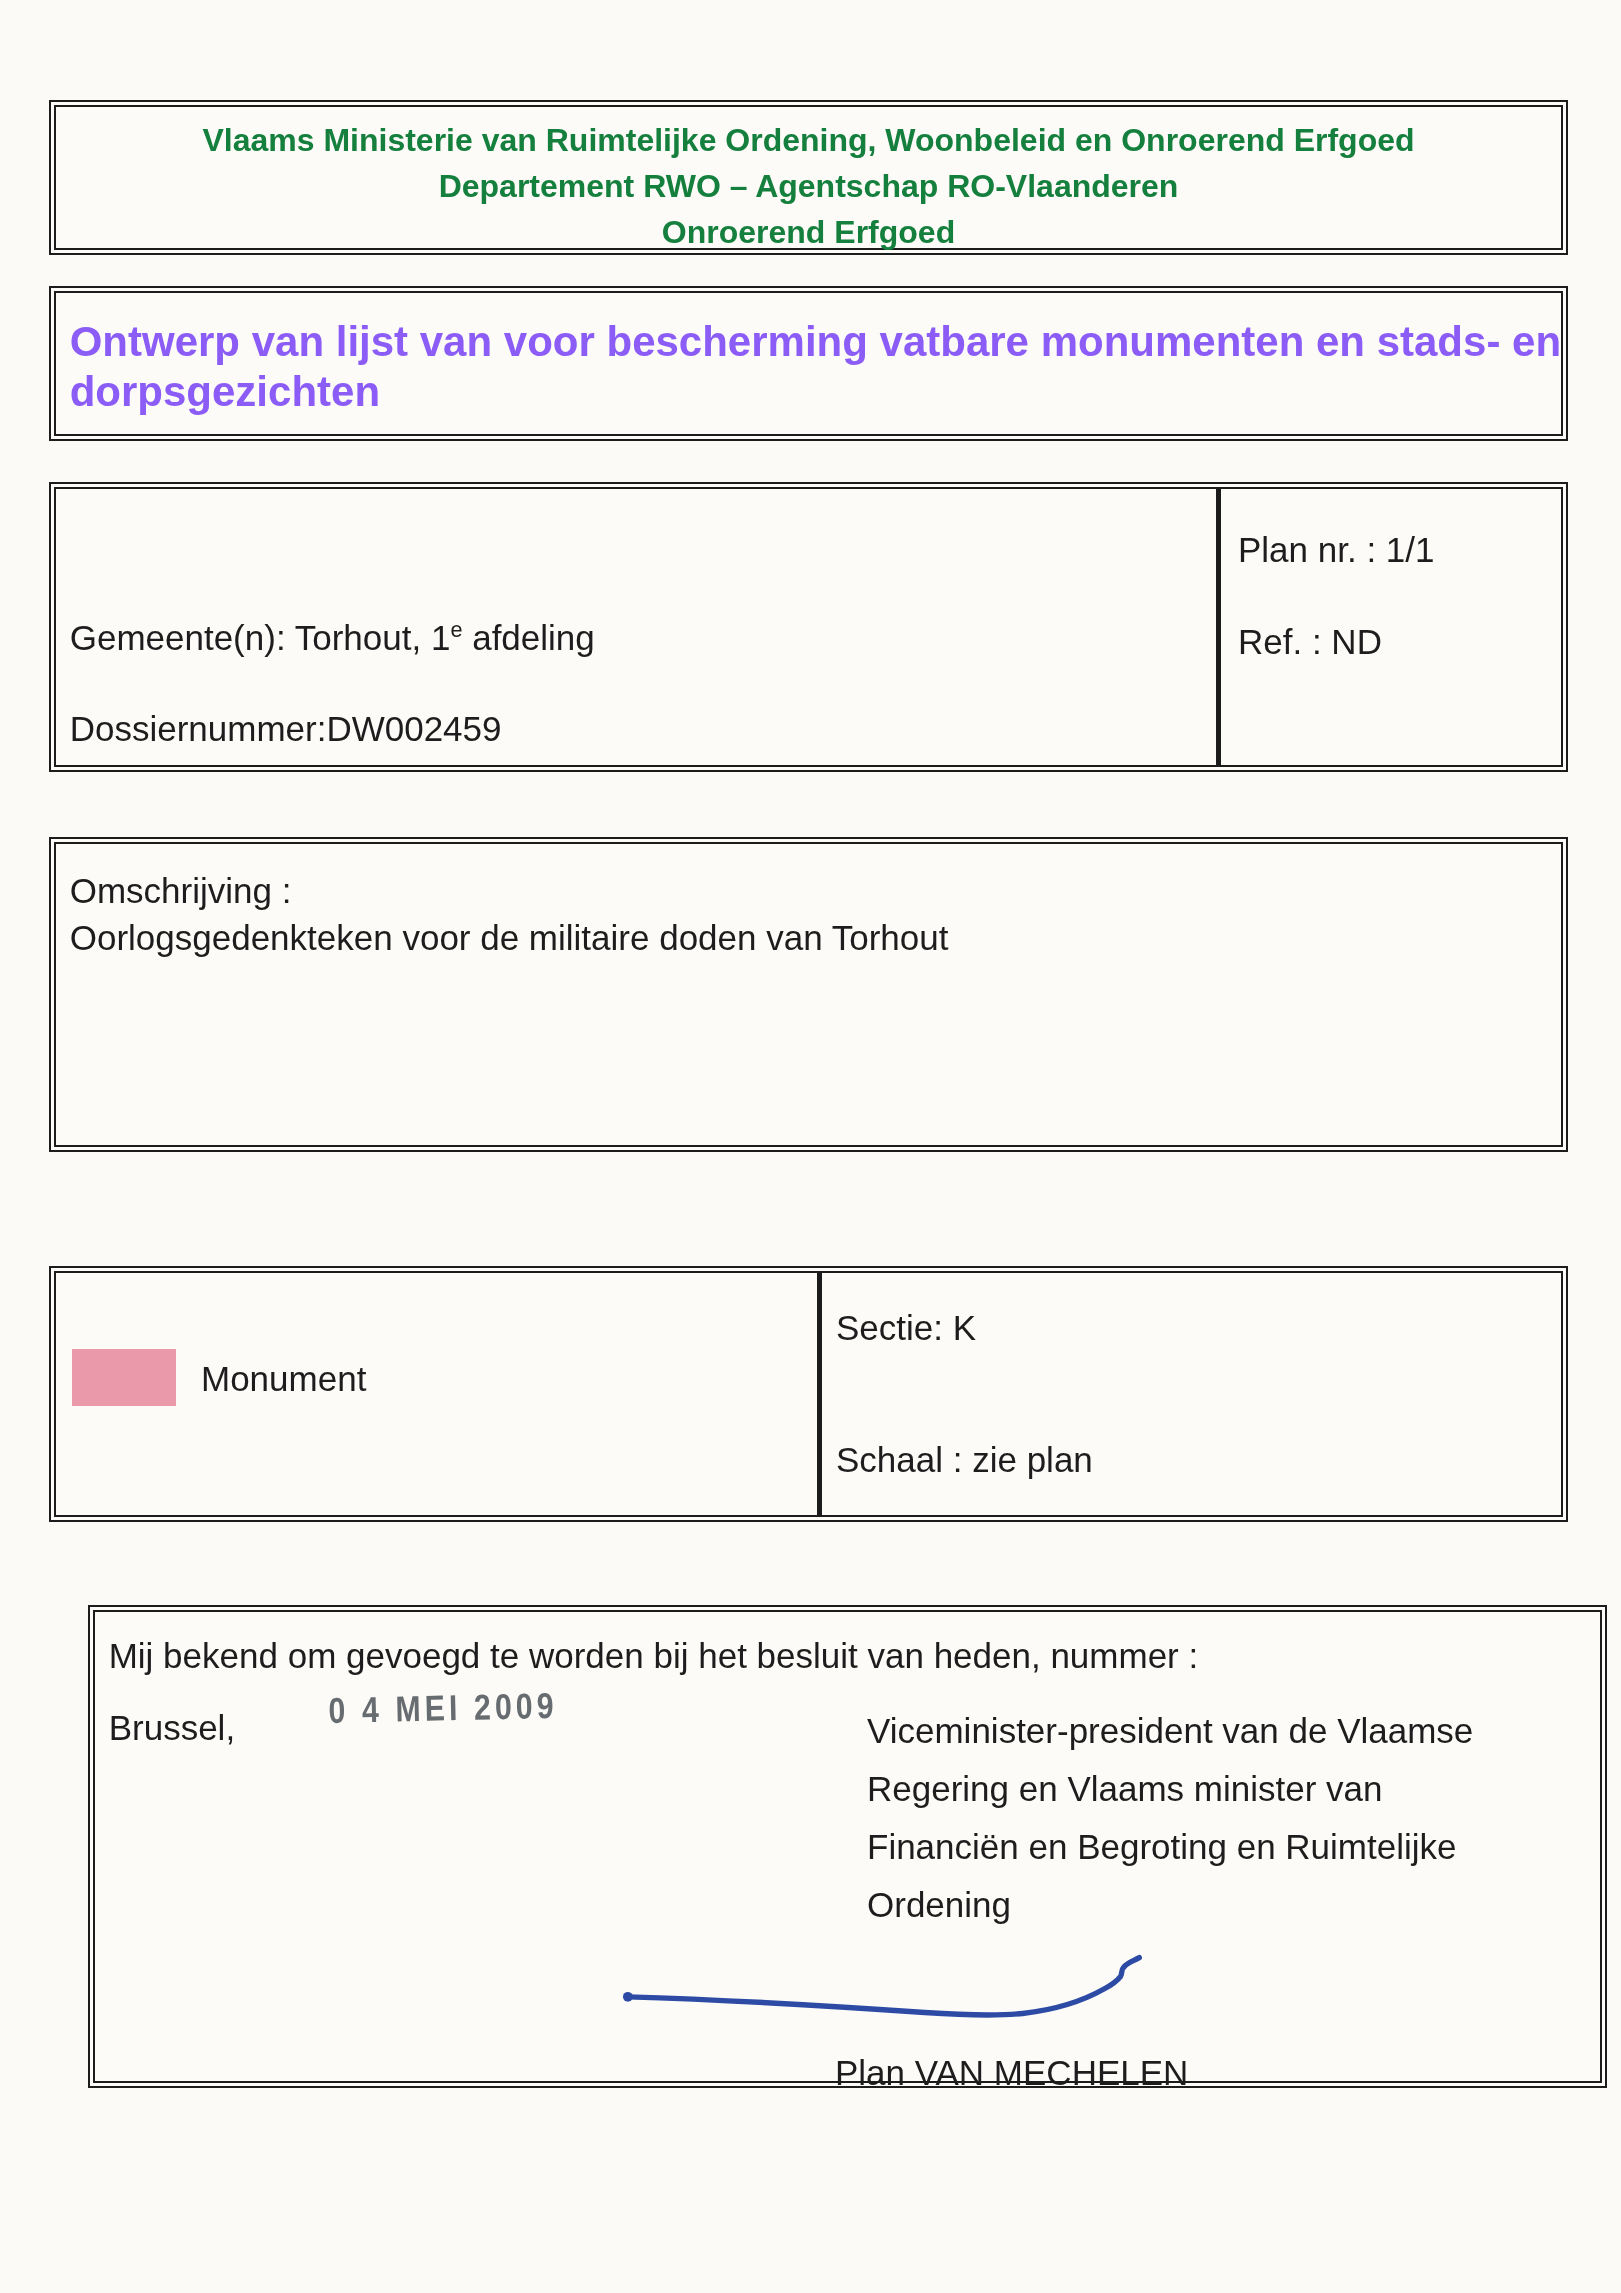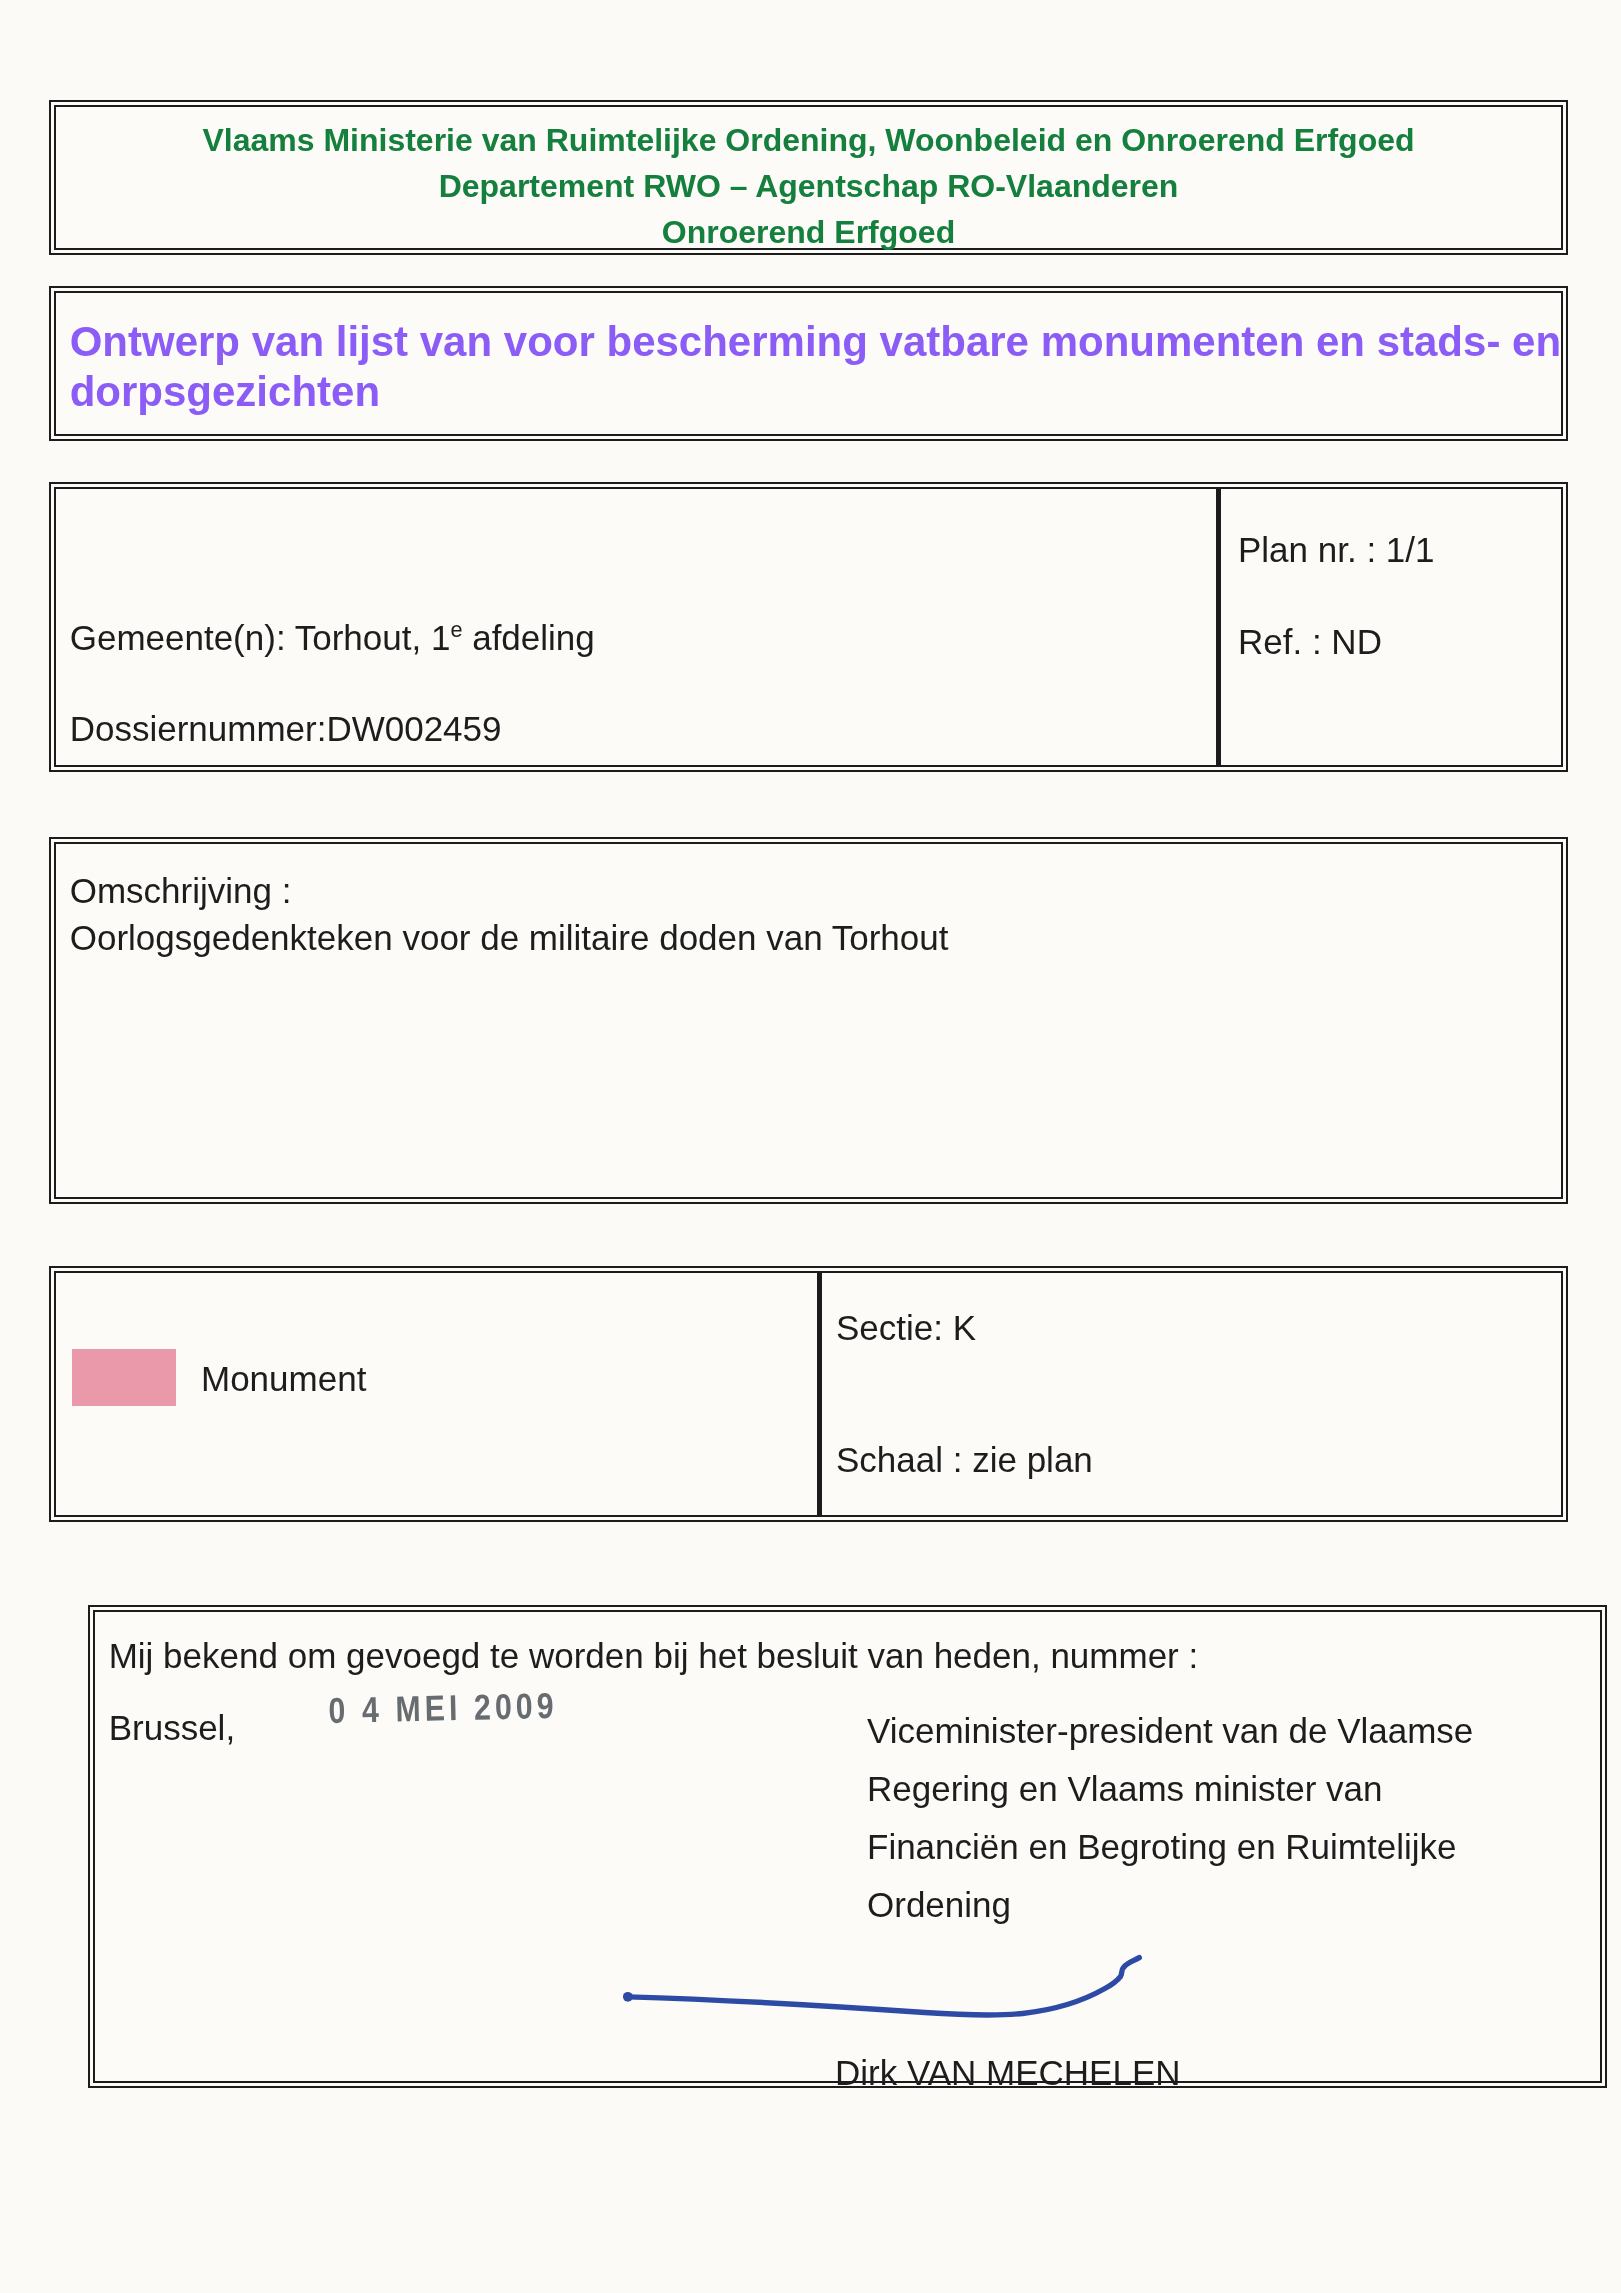--- a/index.html
+++ b/index.html
@@ -53,21 +53,21 @@
   #info-box{top:482px;height:290px;font-size:35px;}
   #info-divider{position:absolute;top:0;bottom:0;left:1160px;width:4.9px;background:#1c1c1c;}
   #provincie-line{left:13.7px;top:41px;}
   #gemeente-line{left:13.7px;top:129px;}
   #dossier-line{left:13.7px;top:220px;}
   #plan-line{left:1182px;top:41px;}
   #ref-line{left:1182px;top:133px;}
   sup.deg{font-size:0.62em;vertical-align:super;line-height:0;}
 
   
-  #omschrijving-box{top:837px;height:367px;font-size:35px;padding-left:47px;}
+  #omschrijving-box{top:837px;height:315px;font-size:35px;padding-left:47px;}
   #omschrijving-label{left:13.7px;top:27.4px;}
   #omschrijving-text{left:13.7px;top:74px;}
 
   
   #legend-box{top:1266px;height:256px;font-size:35px;}
   #legend-divider{position:absolute;top:0;bottom:0;left:761px;width:4.9px;background:#1c1c1c;}
   #monument-swatch{position:absolute;left:15.7px;top:76px;width:104px;height:57px;background:#e999aa;}
   #monument-label{left:145px;top:86px;}
   #sectie-line{left:780px;top:35px;}
   #schaal-line{left:780px;top:131px;margin-top:36px;}
@@ -140,17 +140,17 @@
     <div class="line" id="place-line">Brussel,</div>
     <div class="line" id="date-stamp" style="color: rgb(91, 96, 101);">0 4 MEI 2009</div>
     <div class="line minister-line" id="minister-l0">Viceminister-president van de Vlaamse</div>
     <div class="line minister-line" id="minister-l1">Regering en Vlaams minister van</div>
     <div class="line minister-line" id="minister-l2">Financiën en Begroting en Ruimtelijke</div>
     <div class="line minister-line" id="minister-l3">Ordening</div>
     <svg id="signature-svg" width="627" height="108" viewBox="0 0 640 110">
       <circle cx="57" cy="63" r="5" fill="#2d4ba5"></circle>
       <path d="M 57 63 C 160 66 260 72 360 79 C 390 81 430 83 460 80 C 495 76 520 68 543 55 C 552 50 557 46 560 42 C 562 39 560 36 563 33 C 567 28 572 27 579 23" fill="none" stroke="#2d4ba5" stroke-width="5.5" stroke-linecap="round" stroke-linejoin="round"></path>
     </svg>
-    <div class="line" id="signee-line">Dirk VAN MECHELEN</div>
+    <div class="line" id="signee-line">Plan VAN MECHELEN</div>
   </div>
 
 </div>
 
 
 </body></html>

